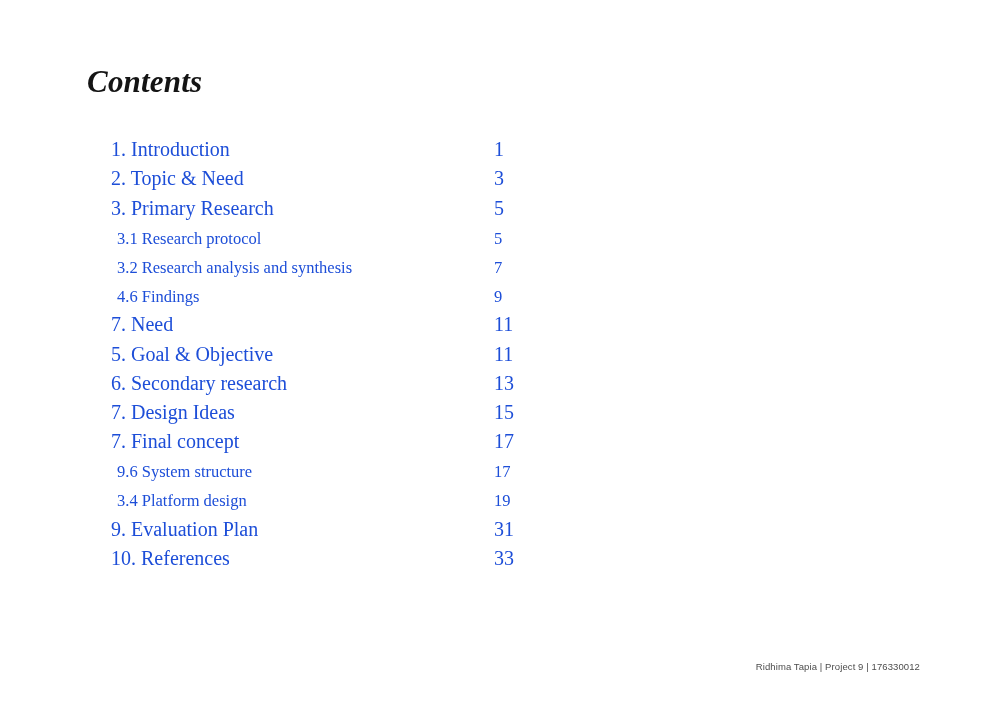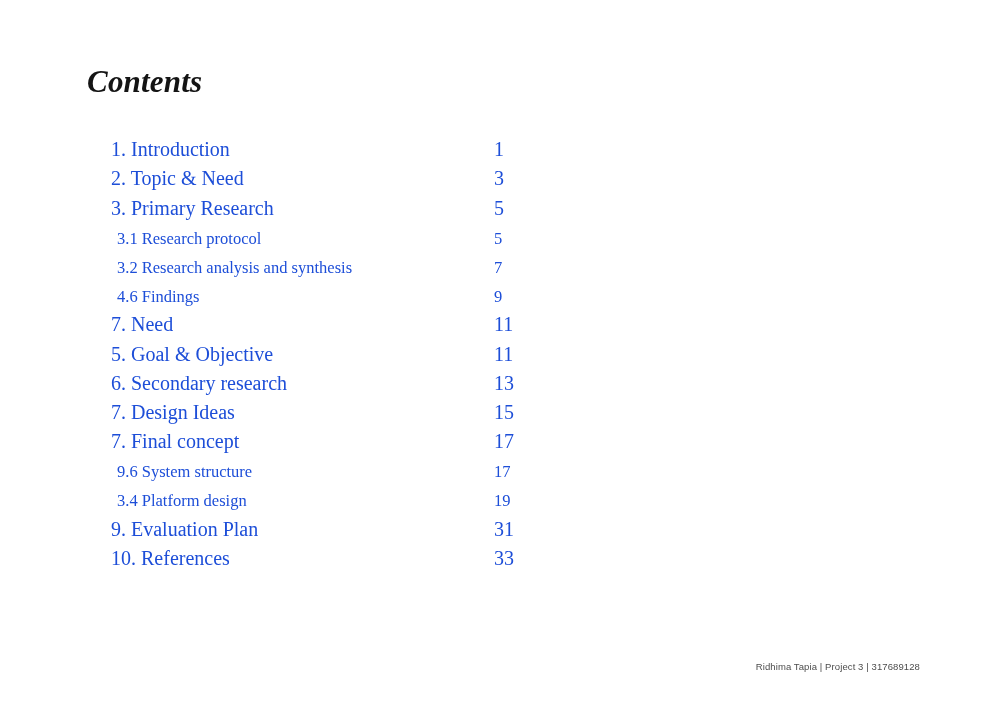--- a/index.html
+++ b/index.html
@@ -137,14 +137,14 @@
     <span class="toc-label">9. Evaluation Plan</span>
     <span class="toc-page">31</span>
   </div>
 
   <div class="toc-row level-1">
     <span class="toc-label">10. References</span>
     <span class="toc-page">33</span>
   </div>
 </div>
 
-  <div class="footer">Ridhima Tapia | Project 3 | 317689128</div>
+  <div class="footer">Ridhima Tapia | Project 9 | 176330012</div>
 </div>
 
 </body></html>

